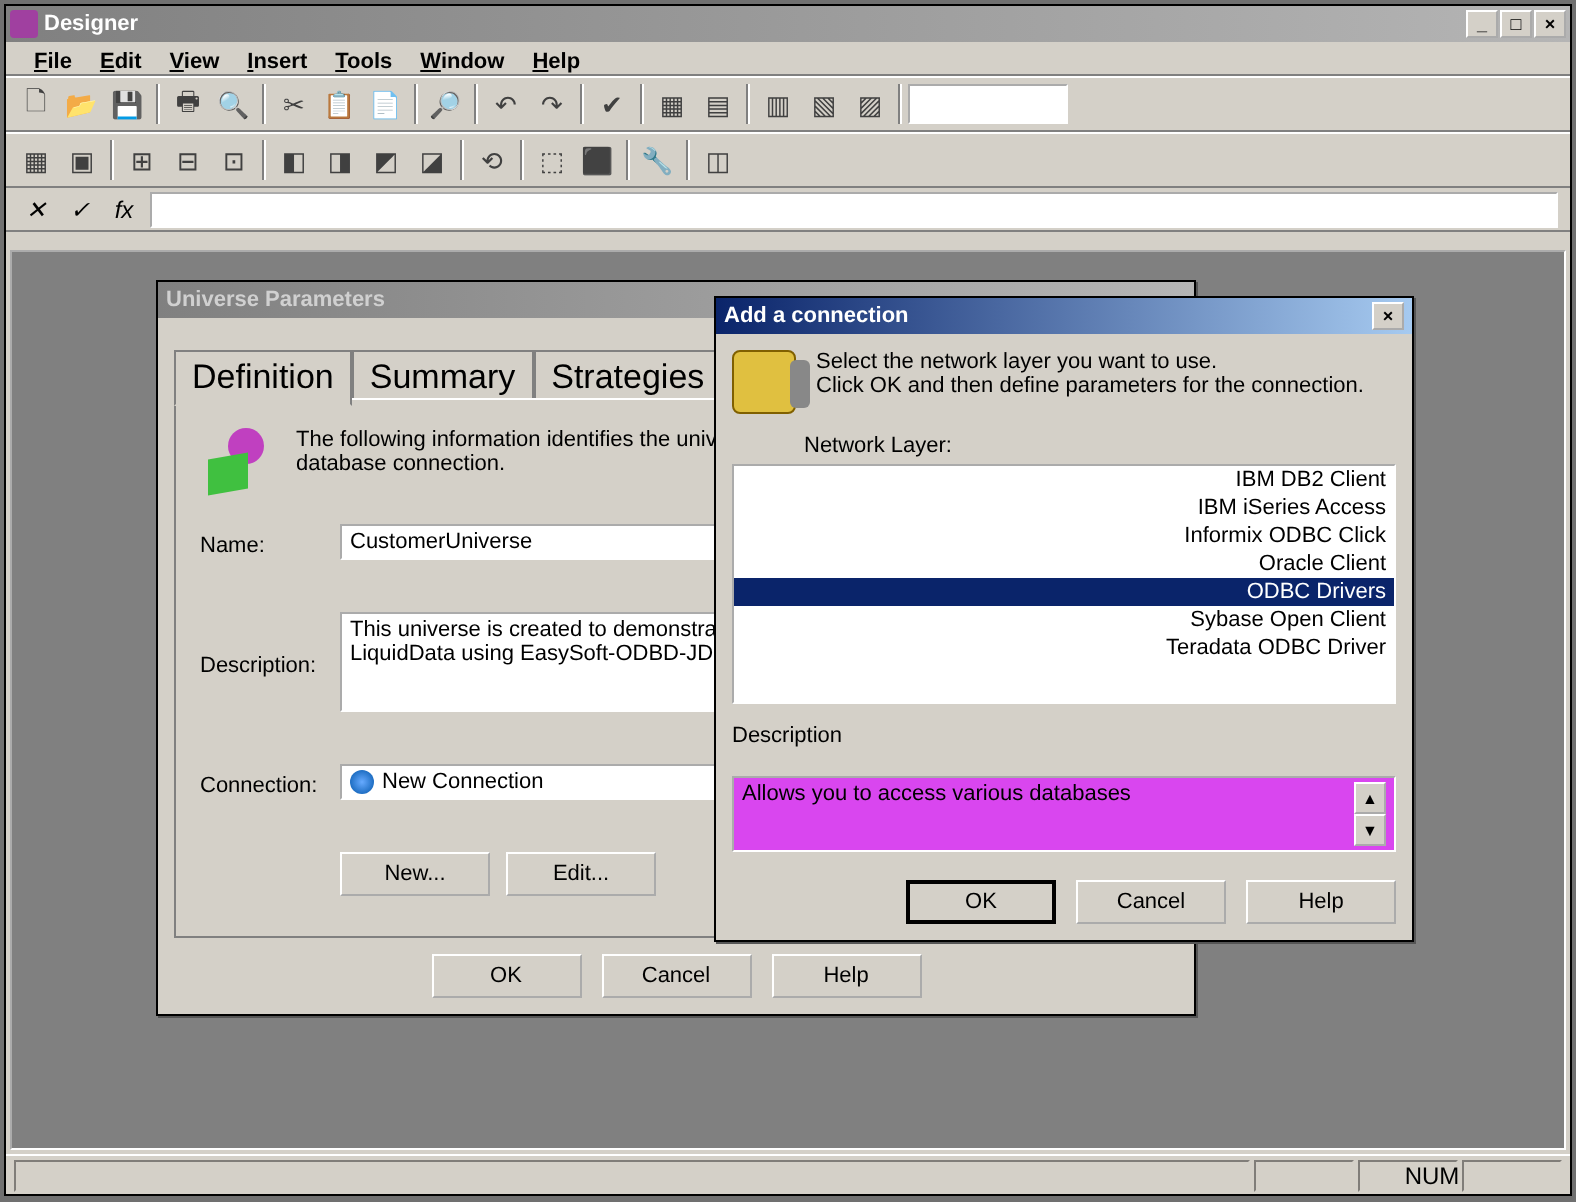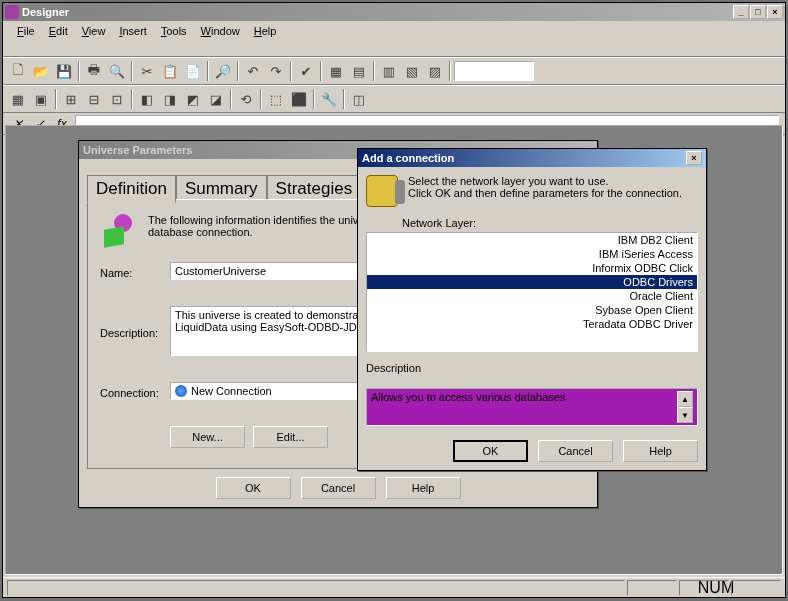--- a/index.html
+++ b/index.html
@@ -3,34 +3,34 @@
 <meta charset="utf-8">
 <style>
 * { box-sizing: border-box; margin: 0; padding: 0; }
 body { font-family: "MS Sans Serif", Tahoma, sans-serif; font-size: 11px; background: #707070; width: 788px; height: 601px; overflow: hidden; position: relative; }
 .main-win { position: absolute; left: 2px; top: 2px; width: 784px; height: 596px; background: #d4d0c8; border: 1px solid #000; }
 .titlebar { height: 18px; background: linear-gradient(to right, #808080, #b5b5b5); display: flex; align-items: center; padding: 0 2px; color: #fff; }
 .tb-icon { width: 14px; height: 14px; background: #a040a0; border-radius: 2px; margin-right: 3px; }
 .tb-title { flex: 1; font-weight: bold; font-size: 11px; }
 .tb-btns { display: flex; gap: 1px; }
 .tb-btn { width: 16px; height: 14px; background: #d4d0c8; border: 1px outset #fff; font-size: 9px; display: flex; align-items: center; justify-content: center; cursor: pointer; font-family: Arial; font-weight: bold; color: #000; }
-.menubar { height: 36px; display: flex; padding: 2px 8px; gap: 2px; border-bottom: 1px solid #808080; }
+.menubar { height: 17px; display: flex; padding: 2px 8px; gap: 2px; border-bottom: 1px solid #808080; font-weight: bold; }
 .menu-item { padding: 2px 6px; cursor: pointer; }
 .menu-item span.u { text-decoration: underline; }
 .toolbar { height: 28px; border-bottom: 1px solid #808080; border-top: 1px solid #fff; display: flex; align-items: center; padding: 2px 4px; gap: 1px; }
 .tool-btn { width: 22px; height: 22px; border: 1px solid transparent; display: flex; align-items: center; justify-content: center; cursor: pointer; font-size: 13px; color: #404040; }
 .tool-sep { width: 2px; height: 20px; border-left: 1px solid #808080; border-right: 1px solid #fff; margin: 0 2px; }
 .tool-combo { width: 80px; height: 20px; border: 1px inset #fff; background: #fff; }
 .formula-bar { height: 22px; display: flex; align-items: center; padding: 2px 6px; border-bottom: 1px solid #808080; gap: 4px; }
 .fb-btn { width: 18px; height: 18px; display: flex; align-items: center; justify-content: center; font-style: italic; font-size: 12px; cursor: pointer; }
 .fb-input { flex: 1; height: 18px; border: 1px inset #fff; background: #fff; }
 .workspace { position: absolute; left: 2px; top: 122px; right: 2px; bottom: 22px; background: #808080; border: 1px inset #fff; }
 .statusbar { position: absolute; bottom: 0; left: 0; right: 0; height: 20px; border-top: 1px solid #fff; display: flex; align-items: center; padding: 0 4px; gap: 2px; }
 .sb-main { flex: 1; border: 1px inset #d4d0c8; height: 16px; }
-.sb-cell { width: 50px; height: 16px; border: 1px inset #d4d0c8; font-size: 16px; display: flex; align-items: center; justify-content: center; padding-left: 24px; }
+.sb-cell { width: 50px; height: 16px; border: 1px inset #d4d0c8; font-size: 12px; display: flex; align-items: center; justify-content: center; padding-left: 24px; }
 
 .dialog { position: absolute; background: #d4d0c8; border: 1px solid #000; box-shadow: 1px 1px 0 #555; }
 .dlg-title { height: 18px; background: linear-gradient(to right, #808080, #b5b5b5); color: #d0d0d0; font-weight: bold; font-size: 11px; padding: 2px 4px; display: flex; align-items: center; }
 .dlg-title.active { background: linear-gradient(to right, #0a246a, #a6caf0); color: #fff; }
 .dlg-close { width: 16px; height: 14px; background: #d4d0c8; border: 1px outset #fff; margin-left: auto; font-size: 9px; font-weight: bold; display: flex; align-items: center; justify-content: center; cursor: pointer; color: #000; font-family: Arial; }
 .dlg-body { padding: 8px; }
 .tabs { display: flex; margin-top: 4px; }
 .tab { padding: 3px 8px; border: 1px solid #808080; border-bottom: none; background: #d4d0c8; cursor: pointer; font-size: 17px; position: relative; top: 4px; }
 .tab.active { background: #d4d0c8; border-bottom: 1px solid #d4d0c8; z-index: 2; }
 .tab-content { border: 1px solid #808080; border-top-color: #fff; padding: 12px; background: #d4d0c8; position: relative; }
@@ -39,21 +39,21 @@
 .text-input { border: 1px inset #fff; background: #fff; padding: 2px 4px; font-family: inherit; font-size: 11px; }
 .textarea { border: 1px inset #fff; background: #fff; padding: 2px 4px; font-family: inherit; font-size: 11px; resize: none; }
 .combo { border: 1px inset #fff; background: #fff; padding: 2px 4px; display: flex; align-items: center; gap: 4px; }
 .win-btn { min-width: 75px; height: 22px; border: 1px outset #fff; background: #d4d0c8; font-family: inherit; font-size: 11px; cursor: pointer; padding: 0 8px; }
 .win-btn.default { border: 2px solid #000; }
 .btn-row { display: flex; gap: 10px; justify-content: center; margin-top: 8px; align-items: flex-end; }
 
 .listbox { border: 1px inset #fff; background: #fff; overflow: auto; }
 .list-item { padding: 1px 4px; cursor: pointer; font-size: 11px; text-align: right; }
 .list-item.selected { background: #0a246a; color: #fff; }
-.desc-box { border: 1px inset #fff; background: #a21caf; padding: 2px 4px; display: flex; align-items: flex-start; }
+.desc-box { border: 1px inset #fff; background: #d946ef; padding: 2px 4px; display: flex; align-items: flex-start; }
 .scroll-arrow { width: 16px; height: 16px; background: #d4d0c8; border: 1px outset #fff; font-size: 8px; display: flex; align-items: center; justify-content: center; }
 .globe-icon { width: 12px; height: 12px; border-radius: 50%; background: radial-gradient(#6af, #05a); display: inline-block; }
 .wiz-icon { width: 32px; height: 32px; background: #e0c040; border: 1px solid #806000; border-radius: 4px; position: relative; }
 .wiz-icon::after { content: ""; position: absolute; right: -8px; top: 4px; width: 10px; height: 24px; background: #888; border-radius: 3px; }
 .univ-icon { width: 36px; height: 36px; position: relative; }
 .univ-icon::before { content: ""; position: absolute; left: 14px; top: 2px; width: 18px; height: 18px; background: #c040c0; border-radius: 50%; }
 .univ-icon::after { content: ""; position: absolute; left: 4px; top: 16px; width: 20px; height: 18px; background: #40c040; transform: skewY(-10deg); }
 </style>
 </head>
 <body>
@@ -207,22 +207,22 @@
       <div style="flex:1;">
         <div>Select the network layer you want to use.</div>
         <div>Click OK and then define parameters for the connection.</div>
       </div>
     </div>
     <div style="margin-bottom:3px;padding-left:36px;">Network Layer:</div>
     <div class="listbox" style="height:120px;" id="nl-list">
         <div class="list-item">IBM DB2 Client</div>
         <div class="list-item">IBM iSeries Access</div>
         <div class="list-item">Informix ODBC Click</div>
+        <div class="list-item">Oracle Client</div>
         <div class="list-item selected">ODBC Drivers</div>
-        <div class="list-item">Oracle Client</div>
         <div class="list-item">Sybase Open Client</div>
         <div class="list-item">Teradata ODBC Driver</div>
       </div>
     <div style="margin-top:10px; margin-bottom:14px;">Description</div>
     <div class="desc-box" style="height:38px;">
       <div style="flex:1;">Allows you to access various databases</div>
       <div style="display:flex; flex-direction:column; justify-content:space-between; height:100%;">
         <div class="scroll-arrow">▲</div>
         <div class="scroll-arrow">▼</div>
       </div>

